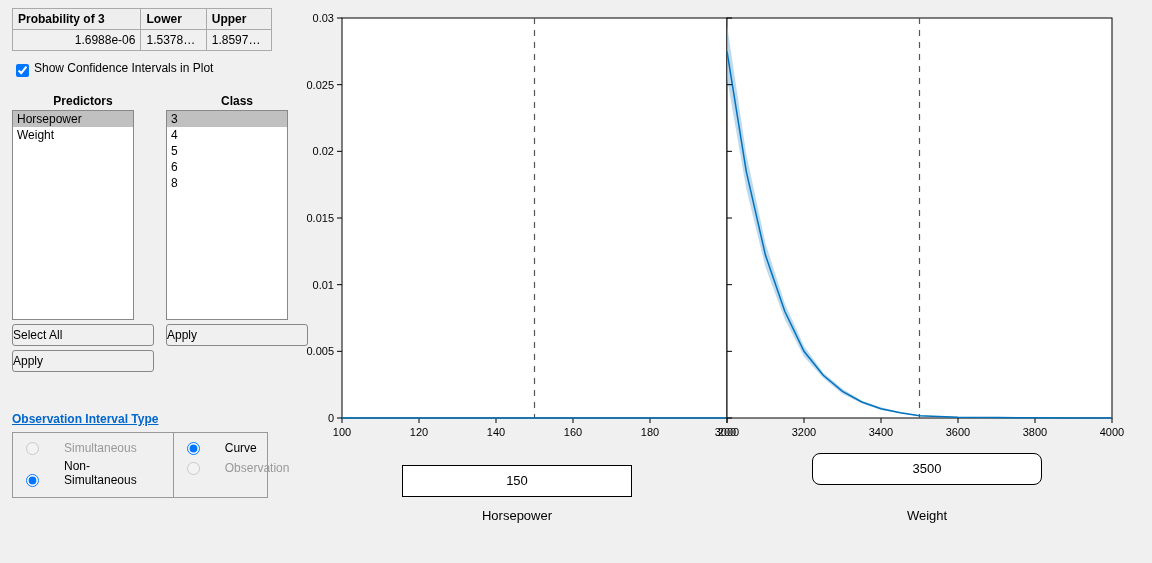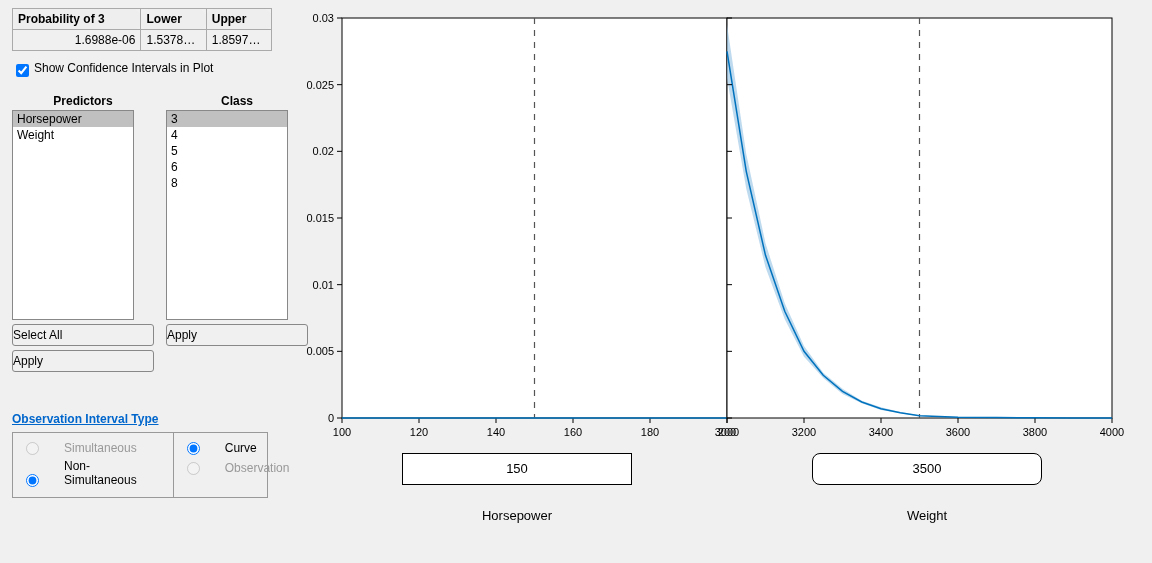--- a/index.html
+++ b/index.html
@@ -269,18 +269,18 @@
           <path d="M435,43.333333333333314 L454.25,163.33333333333331 L473.5,247.33333333333331 L492.75,303.3333333333333 L512,343.3333333333333 L531.25,367.3333333333333 L550.5,383.3333333333333 L569.75,394 L589,400.6666666666667 L608.25,404.6666666666667 L627.5,407.73333333333335 L666,409.2 L704.5,409.6 L743,409.8666666666667 L781.5,409.93333333333334 L820,409.97333333333336" class="curve"></path>
           <line x1="435" x2="440" y1="410" y2="410" class="tick"></line>
           <line x1="435" x2="440" y1="343.3333333333333" y2="343.3333333333333" class="tick"></line>
           <line x1="435" x2="440" y1="276.66666666666663" y2="276.66666666666663" class="tick"></line>
           <line x1="435" x2="440" y1="210" y2="210" class="tick"></line>
           <line x1="435" x2="440" y1="143.33333333333331" y2="143.33333333333331" class="tick"></line>
           <line x1="435" x2="440" y1="76.66666666666663" y2="76.66666666666663" class="tick"></line>
           <line x1="435" x2="440" y1="10" y2="10" class="tick"></line>
         </svg>
     </div>
-    <div class="editbox" style="left:110px; top:445px;">150</div>
+    <div class="editbox" style="left:110px; top:457px;">150</div>
     <div class="editbox" style="left:520px; top:445px;border-radius:8px;">3500</div>
     <div class="axis-title" style="left:110px; top:500px;">Horsepower</div>
     <div class="axis-title" style="left:520px; top:500px;">Weight</div>
   </div>
 </div>
 
 </body></html>

